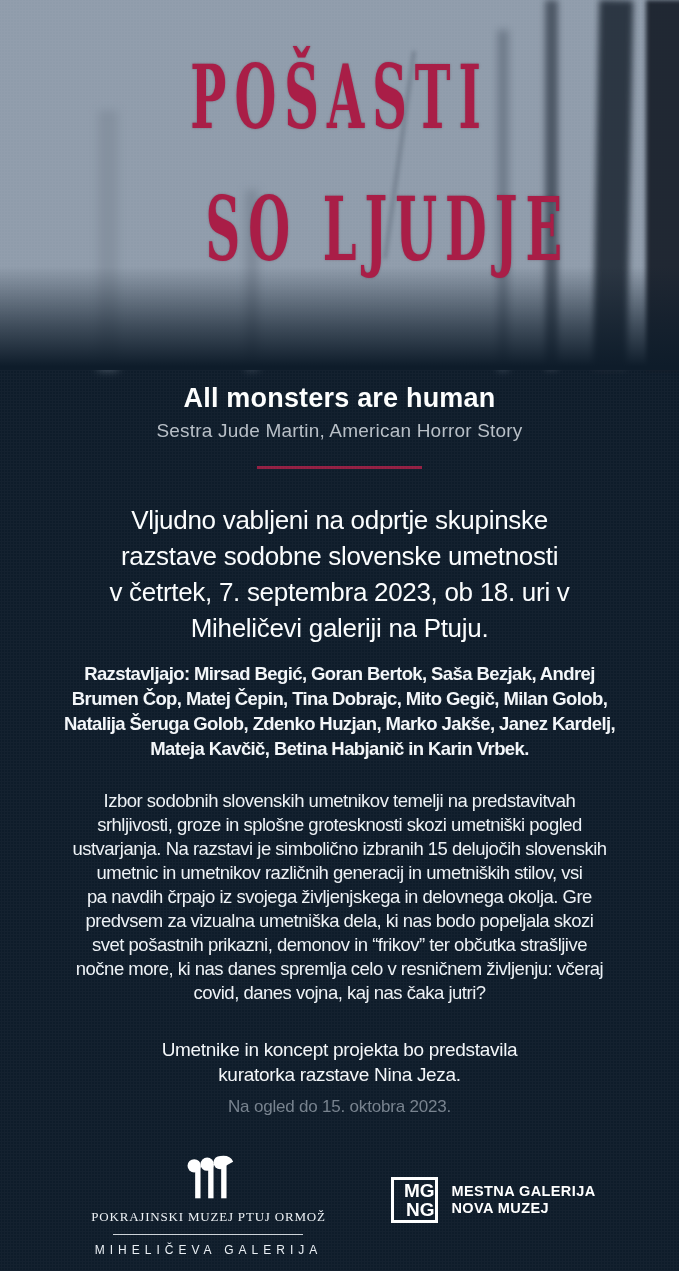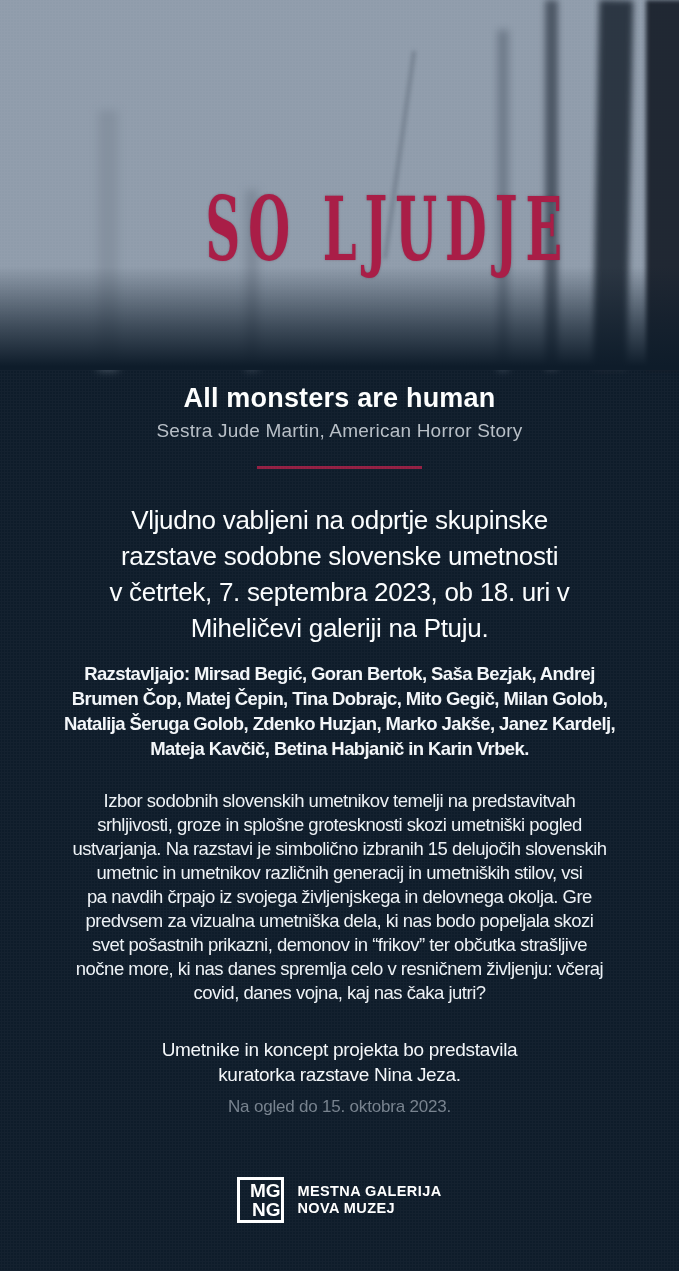--- a/index.html
+++ b/index.html
@@ -105,20 +105,21 @@
 <div class="hero">
   <div class="hero-photo"></div>
   <div class="trunk t1"></div>
   <div class="trunk t2"></div>
   <div class="trunk t3"></div>
   <div class="trunk t4"></div>
   <div class="trunk t5"></div>
   <div class="trunk t6"></div>
   <div class="trunk t7"></div>
   <div class="hero-fade"></div>
+  <div class="title-line title-1"><span>POŠASTI</span></div>
   <div class="title-line title-2"><span>SO LJUDJE</span></div>
 </div>
 
 <div class="quote-title">All monsters are human</div>
 <div class="quote-attr">Sestra Jude Martin, American Horror Story</div>
 
 <div class="divider"></div>
 
 <div class="invite">Vljudno vabljeni na odprtje skupinske
 razstave sodobne slovenske umetnosti
@@ -139,20 +140,36 @@
 svet pošastnih prikazni, demonov in “frikov” ter občutka strašljive
 nočne more, ki nas danes spremlja celo v resničnem življenju: včeraj
 covid, danes vojna, kaj nas čaka jutri?</div>
 
 <div class="curator">Umetnike in koncept projekta bo predstavila
 kuratorka razstave Nina Jeza.</div>
 
 <div class="viewing">Na ogled do 15. oktobra 2023.</div>
 
 <div class="footer">
+  <div class="museum-block">
+    <svg width="52" height="48" viewBox="0 0 64 58" aria-hidden="true">
+      <g fill="#ffffff">
+        <circle cx="15" cy="14" r="8.2"></circle>
+          <rect x="16.2" y="14" width="6.6" height="40"></rect>
+        <circle cx="31" cy="12" r="8.2"></circle>
+          <rect x="32.2" y="12" width="6.6" height="42"></rect>
+        <circle cx="47" cy="10" r="8.2"></circle>
+          <rect x="48.2" y="10" width="6.6" height="44"></rect>
+        <path d="M47 2 Q59 0 63 9 L54 14 Q53 5 47 7 Z"></path>
+      </g>
+    </svg>
+    <div class="museum-name">POKRAJINSKI MUZEJ PTUJ ORMOŽ</div>
+    <div class="museum-rule"></div>
+    <div class="gallery-name">MIHELIČEVA GALERIJA</div>
+  </div>
   <div class="mgng-block">
     <div class="mgng-box">
       <span>MG</span>
       <span>NG</span>
     </div>
     <div class="mgng-text">
       <div>MESTNA GALERIJA</div>
       <div>NOVA MUZEJ</div>
     </div>
   </div>

